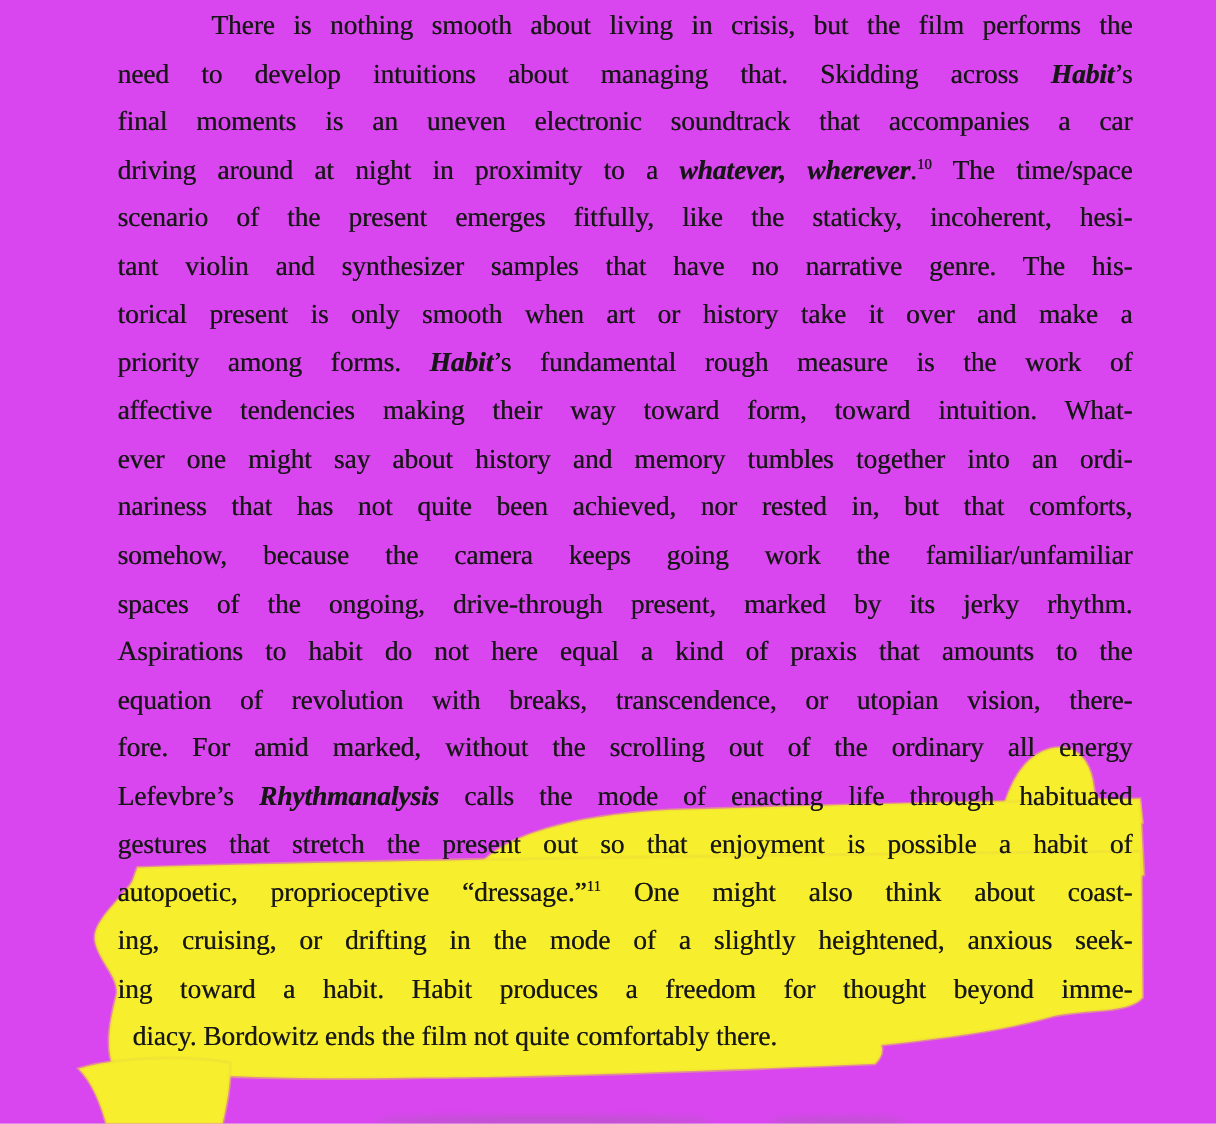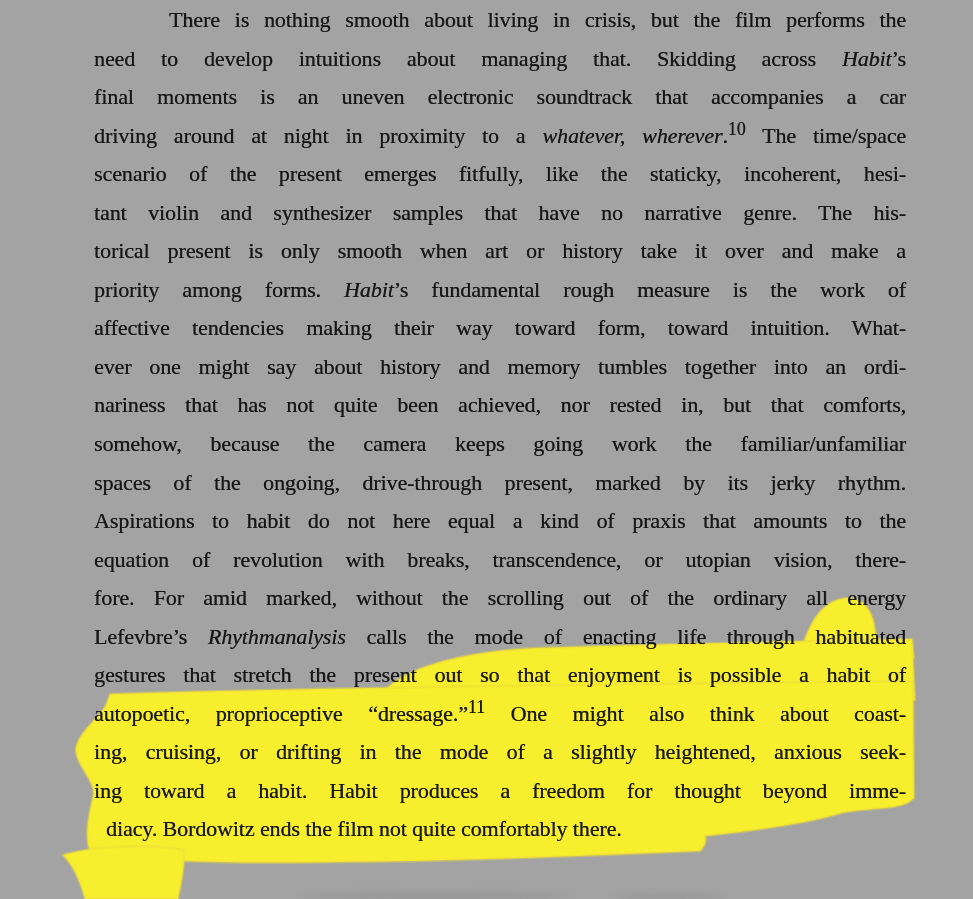--- a/index.html
+++ b/index.html
@@ -22,40 +22,40 @@
   }
   .line{
     height:38.55px;
     line-height:38.55px;
     text-align:justify;
     text-align-last:justify;
     white-space:nowrap;
   }
   .line.indent{padding-left:75px;}
   .line.last{text-align-last:left;margin-left:12px;}
-  .it{font-style:italic;}
+  .it{font-style:italic;font-weight:bold;}
   sup{
-    font-size:18px;
+    font-size:12px;
     vertical-align:baseline;
     position:relative;
     top:-8px;
     line-height:0;
   }
   .smudge{
     position:absolute;z-index:2;border-radius:50%;
     filter:blur(3px);
     background:rgba(120,120,120,0.28);
   }
   .smudge.a{left:300px;top:893px;width:270px;height:7px;}
   .smudge.b{left:615px;top:894px;width:110px;height:6px;}
 </style>
 </head>
 <body>
 
-<div class="page" style="background: #a3a3a3;">
+<div class="page" style="background: #d946ef;">
 
   <svg class="highlight-layer" viewBox="0 0 973 899" preserveAspectRatio="none" xmlns="http://www.w3.org/2000/svg">
 
     <path d="M 554 672 C 640 660 730 652 802 648 C 808 628 818 605 840 599 C 862 594 873 610 875 630 C 876 642 884 646 912 642 L 914 658 C 800 660 664 674 556 684 Z" fill="#f7ee2e" stroke="#ecd93a" stroke-opacity="0.45" stroke-width="2.5"></path>
 
     <path d="M 382 694 C 402 668 460 652 535 648 C 660 644 800 641 912 639 L 915 700 L 382 702 Z" fill="#f7ee2e" stroke="#ecd93a" stroke-opacity="0.45" stroke-width="2.5"></path>
 
     <path d="M 110 694 C 340 687 700 683 913 681 L 914 798 C 903 811 869 807 842 813 C 801 825 749 831 705 836 C 707 842 704 847 700 851 C 561 857 421 862 341 862 C 241 864 151 861 91 855 C 84 837 88 817 93 797 C 97 783 78 768 76 752 C 74 736 100 717 106 705 Z" fill="#f7ee2e" stroke="#ecd93a" stroke-opacity="0.45" stroke-width="2.5"></path>
 
     <path d="M 63 855 C 97 845 151 844 184 850 C 185 867 181 885 178 899 L 85 899 C 81 884 74 866 63 855 Z" fill="#f7ee2e" stroke="#ecd93a" stroke-opacity="0.45" stroke-width="2.5"></path>

